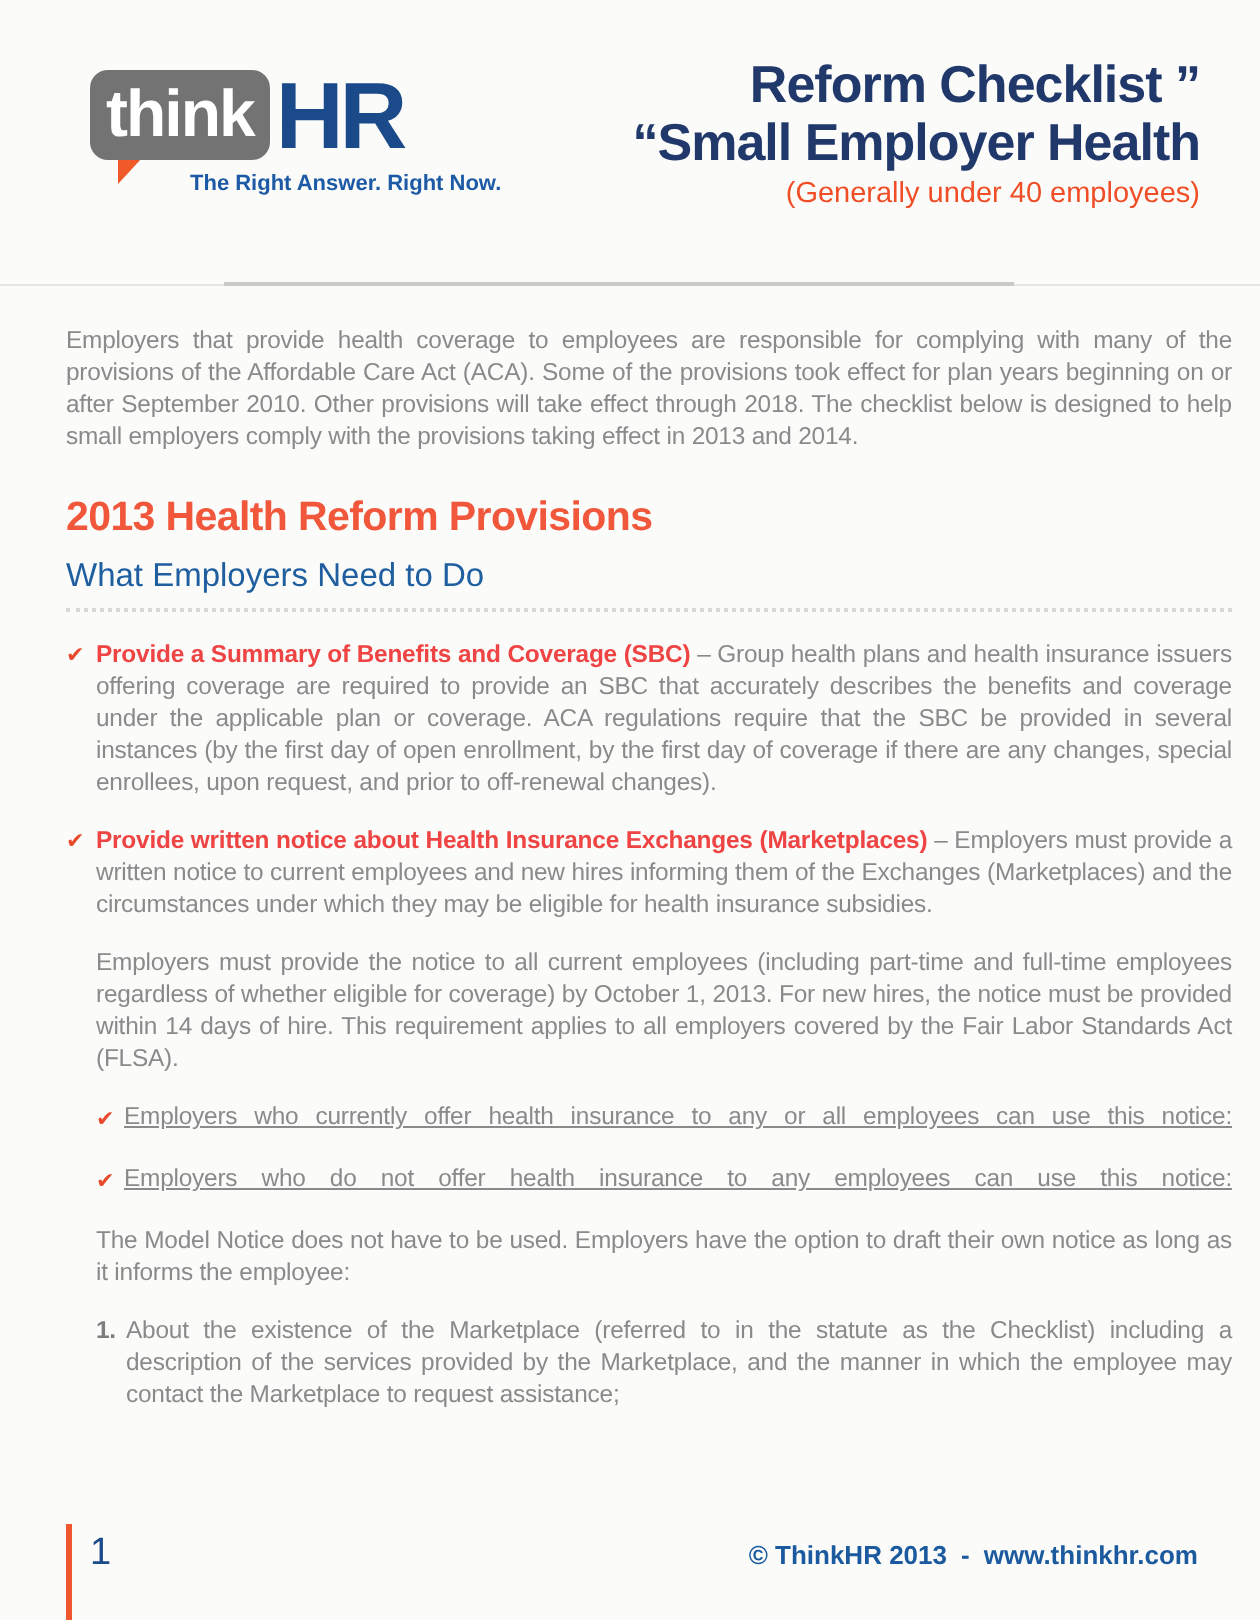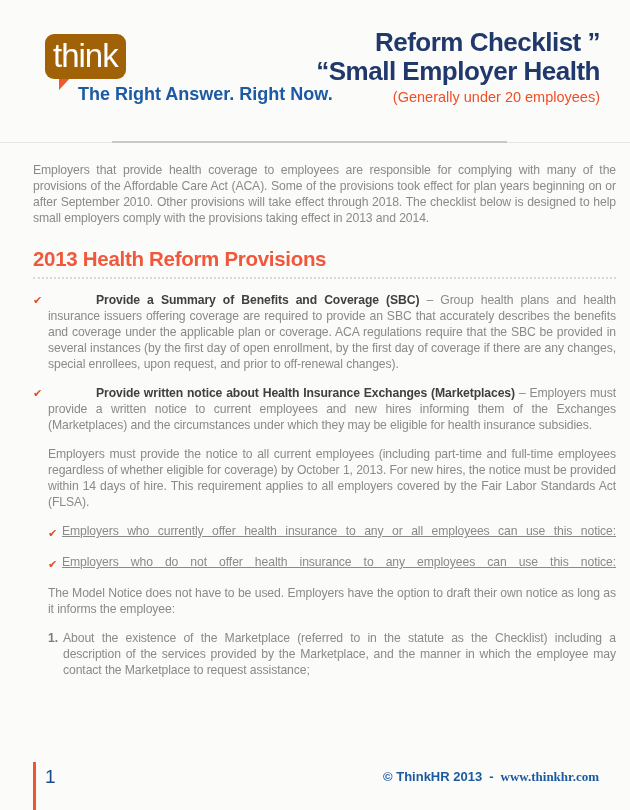--- a/index.html
+++ b/index.html
@@ -9,107 +9,109 @@
     font-family:"Liberation Sans", sans-serif;
     position:relative; overflow:hidden;
   }
   .page { width:630px; height:810px; position:relative; overflow:hidden; }
 
   
   .header { height:143px; position:relative; }
   .logo { position:absolute; left:45px; top:34px; }
   .logo-row { display:flex; align-items:center; }
   .bubble {
-    background:#a16207; border-radius:9px;
+    background:#737373; border-radius:9px;
     padding:5px 8px 7px 8px;
-    color:#ffffff; font-weight:normal; font-size:33px; line-height:1;
+    color:#ffffff; font-weight:bold; font-size:33px; line-height:1;
     letter-spacing:-1px;
   }
   .tail {
     width:0; height:0;
     border-top:13px solid #f05a28;
     border-right:12px solid transparent;
     margin:-2px 0 0 14px;
   }
   .hr-text {
     color:#1b4a8a; font-weight:bold; font-size:47px; line-height:1;
     margin-left:3px; letter-spacing:-2px;
   }
-  .tagline { color:#1c5aa5; font-weight:bold; font-size:18px; margin:-6px 0 0 33px; }
+  .tagline { color:#1c5aa5; font-weight:bold; font-size:11px; margin:-6px 0 0 50px; }
 
   .title-block { position:absolute; right:30px; top:28px; text-align:right; }
   .title-line { color:#21386b; font-weight:bold; font-size:26px; line-height:29px; letter-spacing:-0.5px; }
   .subtitle { color:#f04e26; font-size:14.5px; margin-top:3px; }
 
   .header-divider { position:absolute; bottom:0; left:0; width:630px; height:2px; }
   .header-divider .base { position:absolute; bottom:0; left:0; width:100%; height:1px; background:#e6e6e4; }
   .header-divider .dark { position:absolute; bottom:0; left:112px; width:395px; height:2px; background:#c9c9c7; }
 
   
   .content { padding:19px 14px 0 33px; }
   .gray { color:#8a8a8a; font-size:12.2px; line-height:16px; letter-spacing:-0.1px; }
   .intro { text-align:justify; margin:0; }
   .h1 { color:#f1573a; font-size:20.5px; font-weight:bold; margin:21px 0 0 0; letter-spacing:-0.3px; }
   .h2 { color:#1f5fa0; font-size:16.5px; font-weight:normal; margin:8px 0 0 0; }
   .dotted { border-bottom:2px dotted #d8d8d6; margin-top:6px; height:0; }
 
   .check-item { display:flex; margin-top:13px; }
   .check { color:#e8492a; font-size:11px; width:15px; flex:none; padding-top:2px; }
   .item-body { flex:1; text-align:justify; }
-  .lead { color:#404040; font-weight:bold;margin-left:48px; }
+  .lead { color:#ef4444; font-weight:bold; }
   .item-body .para { margin:13px 0 0 0; text-align:justify; }
 
   .notice { display:flex; margin-top:13px; }
   .notice .check { width:14px; padding-top:2px; }
   .notice-body { flex:1;text-decoration:underline; }
   .notice-line { text-align:justify; text-align-last:justify; }
   .notice-link { color:#f04e26; font-weight:bold; display:inline-block; margin-top:1px; cursor:pointer; }
 
   .numbered { display:flex; margin-top:13px; }
   .num { width:15px; flex:none; font-weight:bold; color:#7d7d7d; }
   .num-text { flex:1; text-align:justify; }
 
   
   .footer-bar { position:absolute; left:33px; bottom:0; width:3px; height:48px; background:#f0562e; }
   .page-num { position:absolute; left:45px; bottom:22px; color:#1b4a8a; font-size:19px; }
   .footer-right { position:absolute; right:31px; bottom:25px; color:#1b5a9e; font-size:13px; font-weight:bold; }
   .footer-right .sep { margin:0 7px; }
-  .footer-right .site { cursor:pointer;font-family:Liberation Serif, serif; }
+  .footer-right .site { cursor:pointer; }
 </style>
 </head>
 <body>
 
 <div class="page">
 
   <div class="header">
     <div class="logo">
       <div class="logo-row">
         <span class="bubble">think</span>
+        <span class="hr-text">HR</span>
       </div>
       <div class="tail"></div>
       <div class="tagline">The Right Answer. Right Now.</div>
     </div>
 
     <div class="title-block">
       <div class="title-line">Reform Checklist ”</div>
       <div class="title-line">“Small Employer Health</div>
-      <div class="subtitle">(Generally under 20 employees)</div>
+      <div class="subtitle">(Generally under 40 employees)</div>
     </div>
 
     <div class="header-divider">
       <div class="base"></div>
       <div class="dark"></div>
     </div>
   </div>
 
   <div class="content">
 
     <p class="intro gray">Employers that provide health coverage to employees are responsible for complying with many of the provisions of the Affordable Care Act (ACA).  Some of the provisions took effect for plan years beginning on or after September 2010.  Other provisions will take effect through 2018. The checklist below is designed to help small employers comply with the provisions taking effect in 2013 and 2014.</p>
 
     <div class="h1">2013 Health Reform Provisions</div>
+    <div class="h2">What Employers Need to Do</div>
     <div class="dotted"></div>
 
     <div class="check-item">
       <span class="check">✔</span>
       <div class="item-body gray">
         <span class="lead">Provide a Summary of Benefits and Coverage (SBC)</span>
         <span>– Group health plans and health insurance issuers offering coverage are required to provide an SBC that accurately describes the benefits and coverage under the applicable plan or coverage. ACA regulations require that the SBC be provided in several instances (by the first day of open enrollment, by the first day of coverage if there are any changes, special enrollees, upon request, and prior to off-renewal changes).</span>
       </div>
     </div>
 

